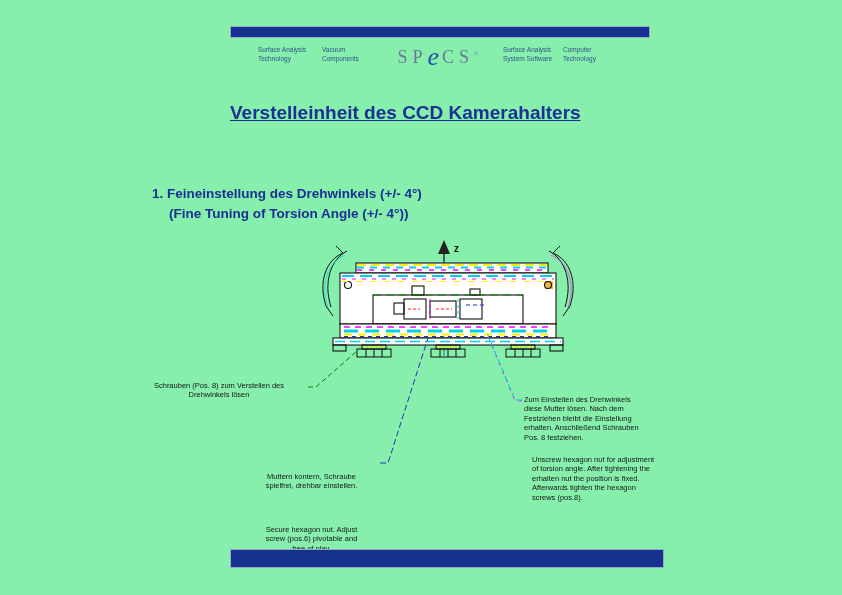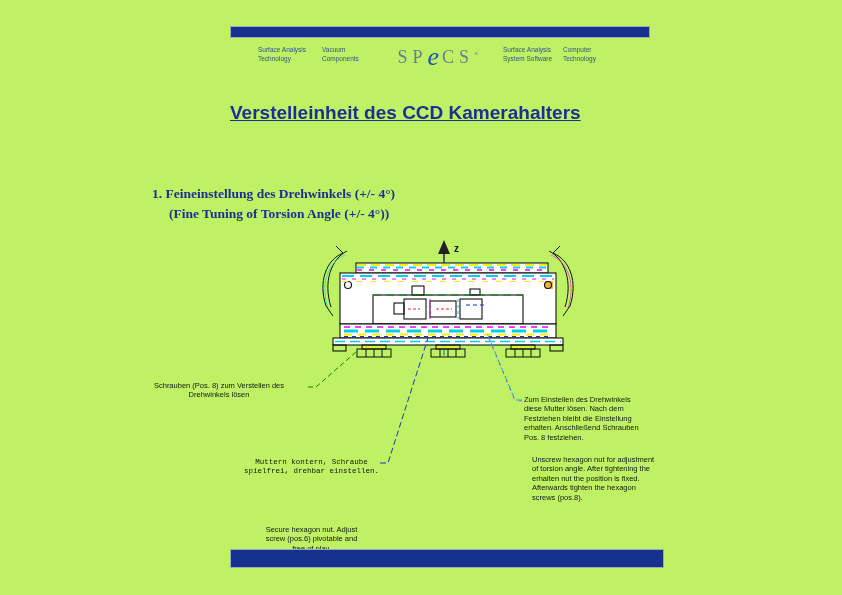--- a/index.html
+++ b/index.html
@@ -1,40 +1,40 @@
 <!DOCTYPE html>
 <html><head>
 <meta charset="utf-8">
 <style>
   html,body{margin:0;padding:0;background:#fff;}
-  .page{position:absolute;left:0;top:0;width:842px;height:595px;background:#bef264;overflow:hidden;
+  .page{position:absolute;left:0;top:0;width:842px;height:595px;background:#86efac;overflow:hidden;
         font-family:"Liberation Sans",sans-serif;}
   .bar{position:absolute;background:#16328f;}
   .top-bar{left:230px;top:26px;width:418px;height:10px;border:1px solid #9aa5c8;}
   .bottom-bar{left:230px;top:549px;width:432px;height:17px;border:1px solid #9aa5c8;}
   .logo-col{position:absolute;font-size:6.5px;line-height:8.8px;color:#33518e;white-space:nowrap;}
   .lc1{left:258px;top:46px;} .lc2{left:322px;top:46px;}
   .lc3{left:503px;top:46px;} .lc4{left:563px;top:46px;}
   .wordmark{position:absolute;left:383px;top:40px;width:110px;text-align:center;white-space:nowrap;
             font-family:"Liberation Serif",serif;color:#6b7a99;font-size:18px;letter-spacing:5px;}
   .wm-e{font-style:italic;color:#1f56a8;font-size:26px;letter-spacing:3px;position:relative;top:2px;}
   .wm-mark{font-size:8px;vertical-align:super;letter-spacing:0;}
   .title-wrap{position:absolute;left:230px;top:101px;width:420px;text-align:left;
               color:#1b2f94;font-weight:bold;font-size:19px;line-height:23px;}
   .title-de{text-decoration:underline;}
   .section-wrap{position:absolute;left:152px;top:184px;color:#1b2f94;font-weight:bold;
-                font-size:13.5px;line-height:19.5px;font-family:Liberation Serif, serif;}
+                font-size:13.5px;line-height:19.5px;}
   .section-en{padding-left:17px;}
   .drawing-svg{position:absolute;left:0;top:0;}
   .axis-label{position:absolute;left:454px;top:243px;font-size:10px;font-weight:bold;color:#111;}
   .ann{position:absolute;font-size:7.5px;line-height:9.4px;color:#161616;}
   .ra{text-align:center;}
   .ann-left-de{left:125px;top:381px;width:188px;}
   .ann-left-en{left:125px;top:411px;width:190px;}
-  .ann-mid-de{left:240px;top:458px;width:143px;font-family:Liberation Mono, monospace;}
+  .ann-mid-de{left:240px;top:472px;width:143px;}
   .ann-mid-en{left:240px;top:489px;width:143px;margin-top:36px;}
   .ann-right-de{left:524px;top:395px;width:175px;}
   .ann-right-en{left:524px;top:455px;width:175px;margin-left:8px;}
 </style>
 </head>
 <body>
 
 <div class="page">
 
   <div class="bar top-bar"></div>

